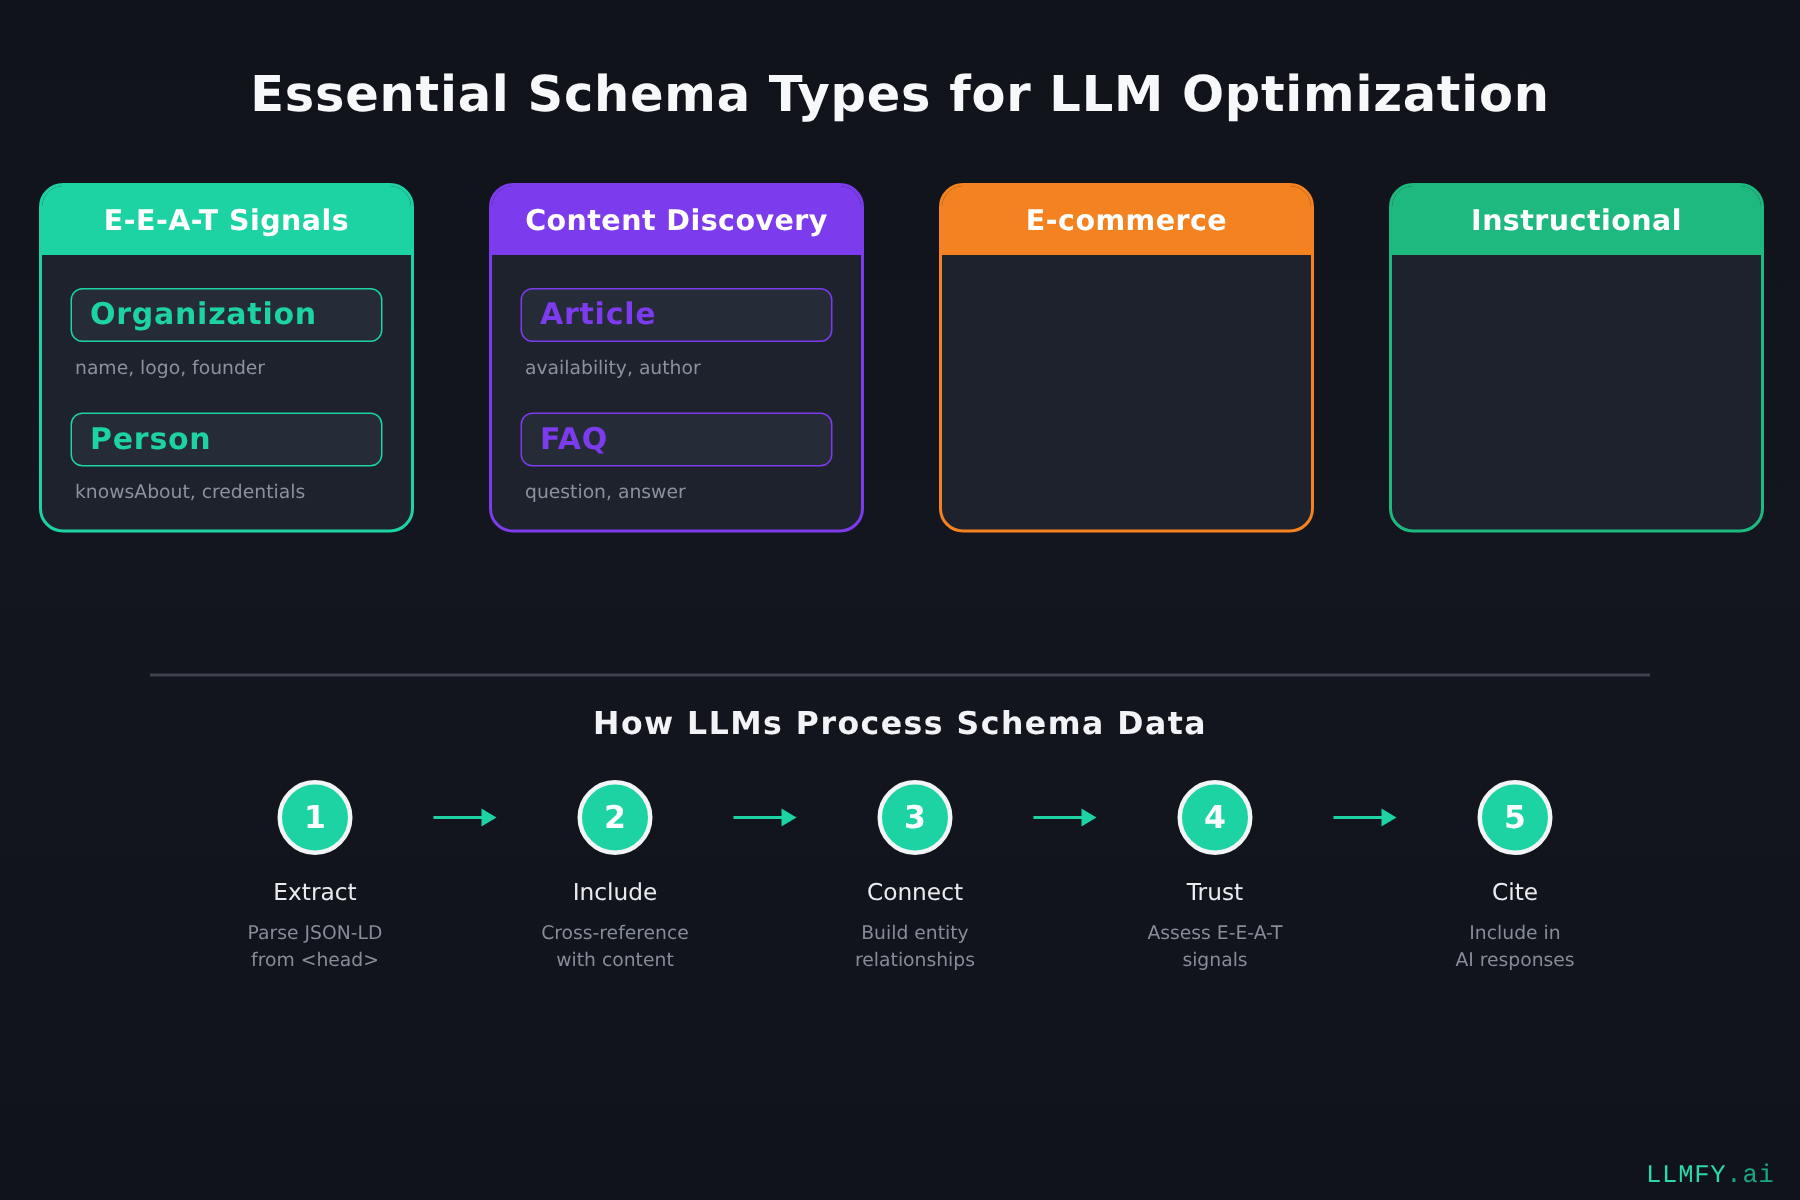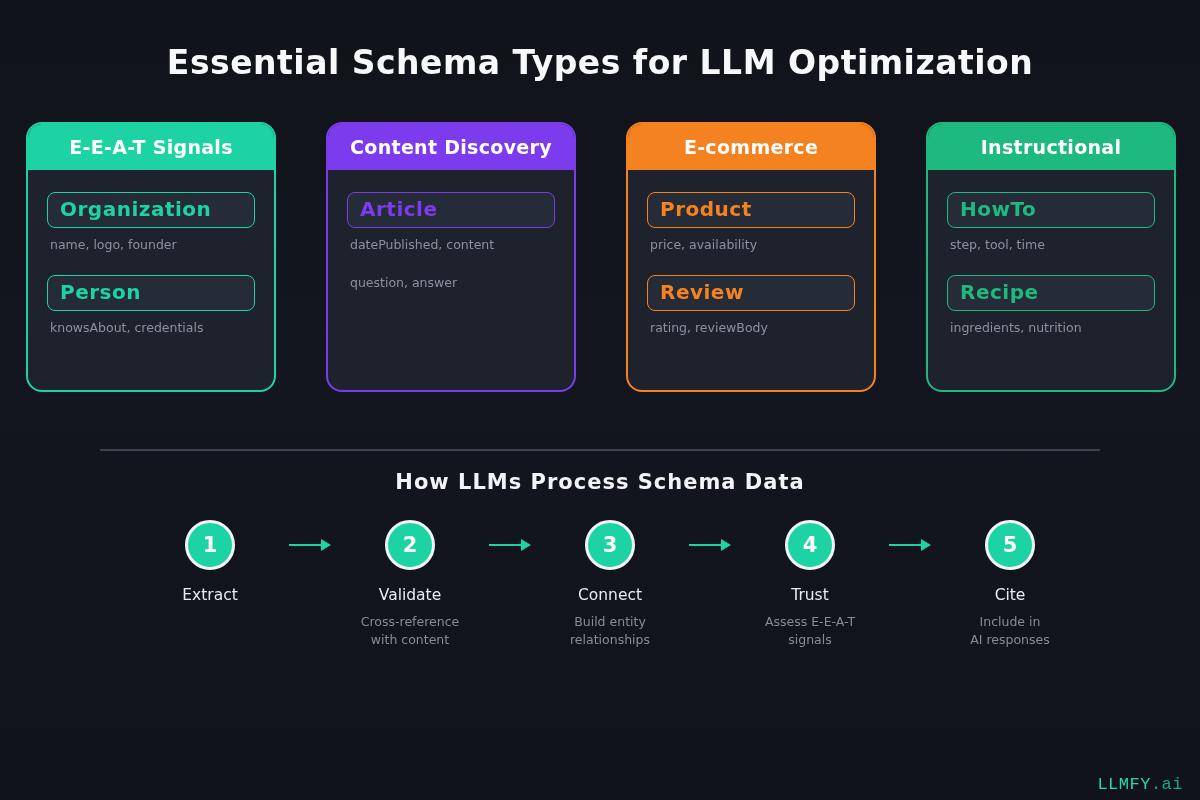--- a/index.html
+++ b/index.html
@@ -26,21 +26,21 @@
   
   .cards {
     position: absolute;
     top: 122px;
     left: 26px;
     display: flex;
     gap: 50px;
   }
   .card {
     width: 250px;
-    height: 270px;
+    height: 233px;
     background: #1e222d;
     border: 2px solid var(--accent, #1dd3a4);
     border-radius: 16px;
     overflow: hidden;
   }
   .card-header {
     height: 46px;
     background: var(--accent, #1dd3a4);
     color: #ffffff;
     font-size: 19px;
@@ -175,78 +175,65 @@
         <p class="type-props">knowsAbout, credentials</p>
       </div>
     </section>
 
     <section class="card" style="--accent: #7c3bec;">
       <header class="card-header">Content Discovery</header>
       <div class="card-body">
         <div class="type-box">
           <span class="type-label">Article</span>
         </div>
-        <p class="type-props">datePublished, content</p>
+        <p class="type-props">availability, author</p>
+        <div class="type-box">
+          <span class="type-label">FAQ</span>
+        </div>
         <p class="type-props">question, answer</p>
       </div>
     </section>
 
     <section class="card" style="--accent: #f58220;">
       <header class="card-header">E-commerce</header>
-      <div class="card-body">
-        <div class="type-box">
-          <span class="type-label">Product</span>
-        </div>
-        <p class="type-props">price, availability</p>
-        <div class="type-box">
-          <span class="type-label">Review</span>
-        </div>
-        <p class="type-props">rating, reviewBody</p>
-      </div>
     </section>
 
     <section class="card" style="--accent: #1eb97f;">
       <header class="card-header">Instructional</header>
-      <div class="card-body">
-        <div class="type-box">
-          <span class="type-label">HowTo</span>
-        </div>
-        <p class="type-props">step, tool, time</p>
-        <div class="type-box">
-          <span class="type-label">Recipe</span>
-        </div>
-        <p class="type-props">ingredients, nutrition</p>
-      </div>
     </section>
 
   </div>
 
   <hr class="divider">
 
   <h2 class="process-heading">How LLMs Process Schema Data</h2>
 
   <div class="steps">
 
     <div class="step">
       <div class="step-circle" style="--accent: #1dd3a4;">
         <span>1</span>
       </div>
       <div class="step-label">Extract</div>
+      <div class="step-desc">
+        <span>Parse JSON-LD</span><br>
+        <span>from &lt;head&gt;</span>
+      </div>
     </div>
 
     <div class="arrow" style="--accent: #1dd3a4;">
       <span class="shaft"></span>
         <span class="head"></span>
     </div>
 
     <div class="step">
       <div class="step-circle" style="--accent: #1dd3a4;">
         <span>2</span>
       </div>
-      <div class="step-label">Validate</div>
+      <div class="step-label">Include</div>
       <div class="step-desc">
         <span>Cross-reference</span><br>
         <span>with content</span>
       </div>
     </div>
 
     <div class="arrow" style="--accent: #1dd3a4;">
       <span class="shaft"></span>
         <span class="head"></span>
     </div>

